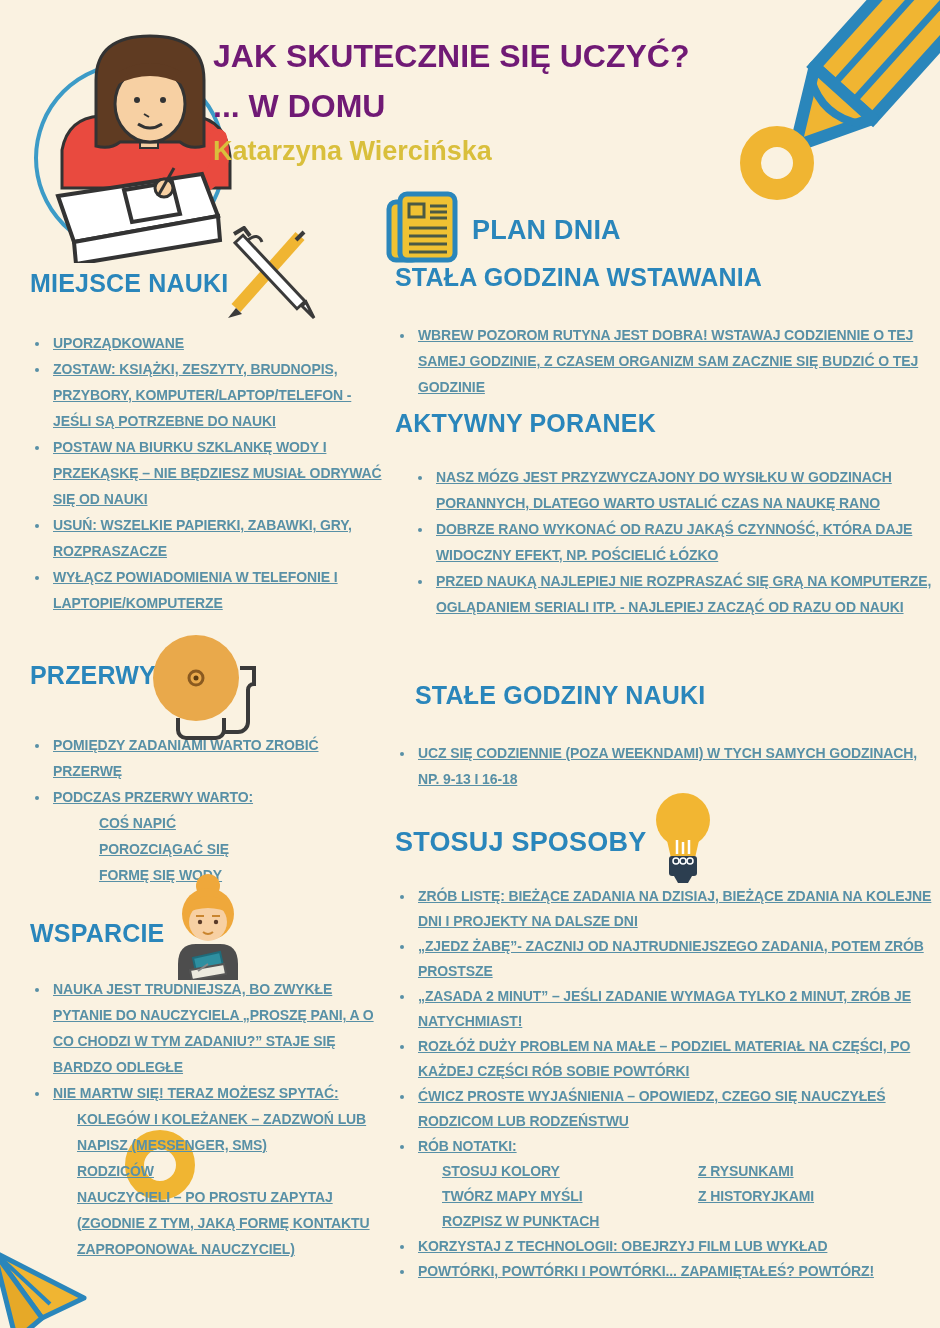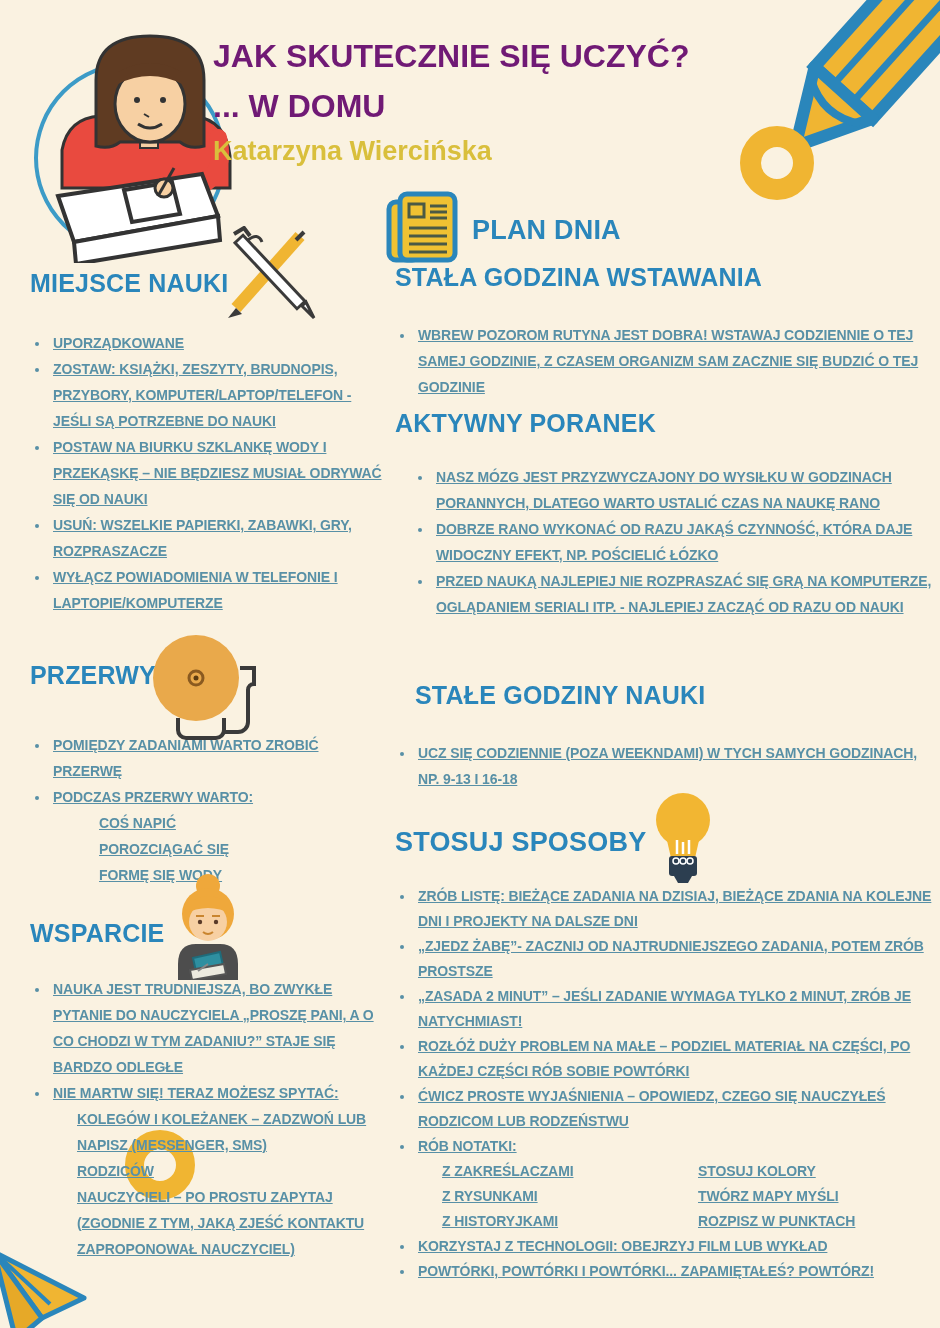--- a/index.html
+++ b/index.html
@@ -156,21 +156,21 @@
   </span>
   <span class="abs donut donut-b" style="left:125px;top:1130px;"></span>
   <div class="abs left-col z1" style="left:30px;top:976px;">
     <ul class="blist">
       <li>NAUKA JEST TRUDNIEJSZA, BO ZWYKŁE PYTANIE DO NAUCZYCIELA „PROSZĘ PANI, A O CO CHODZI W TYM ZADANIU?” STAJE SIĘ BARDZO ODLEGŁE</li>
       <li>
         <span>NIE MARTW SIĘ! TERAZ MOŻESZ SPYTAĆ:</span>
         <span class="subs" style="display:block;">
           <span>KOLEGÓW I KOLEŻANEK – ZADZWOŃ LUB NAPISZ (MESSENGER, SMS)</span>
           <span>RODZICÓW</span>
-          <span>NAUCZYCIELI – PO PROSTU ZAPYTAJ (ZGODNIE Z TYM, JAKĄ ZJEŚĆ KONTAKTU ZAPROPONOWAŁ NAUCZYCIEL)</span>
+          <span>NAUCZYCIELI – PO PROSTU ZAPYTAJ (ZGODNIE Z TYM, JAKĄ FORMĘ KONTAKTU ZAPROPONOWAŁ NAUCZYCIEL)</span>
         </span>
       </li>
     </ul>
   </div>
 
   <span class="abs" style="left:-16px;top:1240px;">
     <svg width="125" height="105" viewBox="0 0 125 105">
       <polygon points="10,12 100,58 58,78" fill="#f0b532" stroke="#2a86bb" stroke-width="5" stroke-linejoin="round"></polygon>
       <polygon points="10,12 58,78 32,100" fill="#e6a928" stroke="#2a86bb" stroke-width="5" stroke-linejoin="round"></polygon>
       <line x1="10" y1="12" x2="66" y2="64" stroke="#2a86bb" stroke-width="4"></line>
@@ -234,21 +234,20 @@
   <div class="abs right-col" style="left:395px;top:884px;">
     <ul class="blist tight">
       <li>ZRÓB LISTĘ: BIEŻĄCE ZADANIA NA DZISIAJ, BIEŻĄCE ZDANIA NA KOLEJNE DNI I PROJEKTY NA DALSZE DNI</li>
       <li>„ZJEDZ ŻABĘ”- ZACZNIJ OD NAJTRUDNIEJSZEGO ZADANIA, POTEM ZRÓB PROSTSZE</li>
       <li>„ZASADA 2 MINUT” – JEŚLI ZADANIE WYMAGA TYLKO 2 MINUT, ZRÓB JE NATYCHMIAST!</li>
       <li>ROZŁÓŻ DUŻY PROBLEM NA MAŁE – PODZIEL MATERIAŁ NA CZĘŚCI, PO KAŻDEJ CZĘŚCI RÓB SOBIE POWTÓRKI</li>
       <li>ĆWICZ PROSTE WYJAŚNIENIA – OPOWIEDZ, CZEGO SIĘ NAUCZYŁEŚ RODZICOM LUB RODZEŃSTWU</li>
       <li>
         <span>RÓB NOTATKI:</span>
         <span class="notes-grid">
-          <span>Z ZAKREŚLACZAMI</span>
           <span>STOSUJ KOLORY</span>
           <span>Z RYSUNKAMI</span>
           <span>TWÓRZ MAPY MYŚLI</span>
           <span>Z HISTORYJKAMI</span>
           <span>ROZPISZ W PUNKTACH</span>
         </span>
       </li>
       <li>KORZYSTAJ Z TECHNOLOGII: OBEJRZYJ FILM LUB WYKŁAD</li>
       <li>POWTÓRKI, POWTÓRKI I POWTÓRKI... ZAPAMIĘTAŁEŚ? POWTÓRZ!</li>
     </ul>

